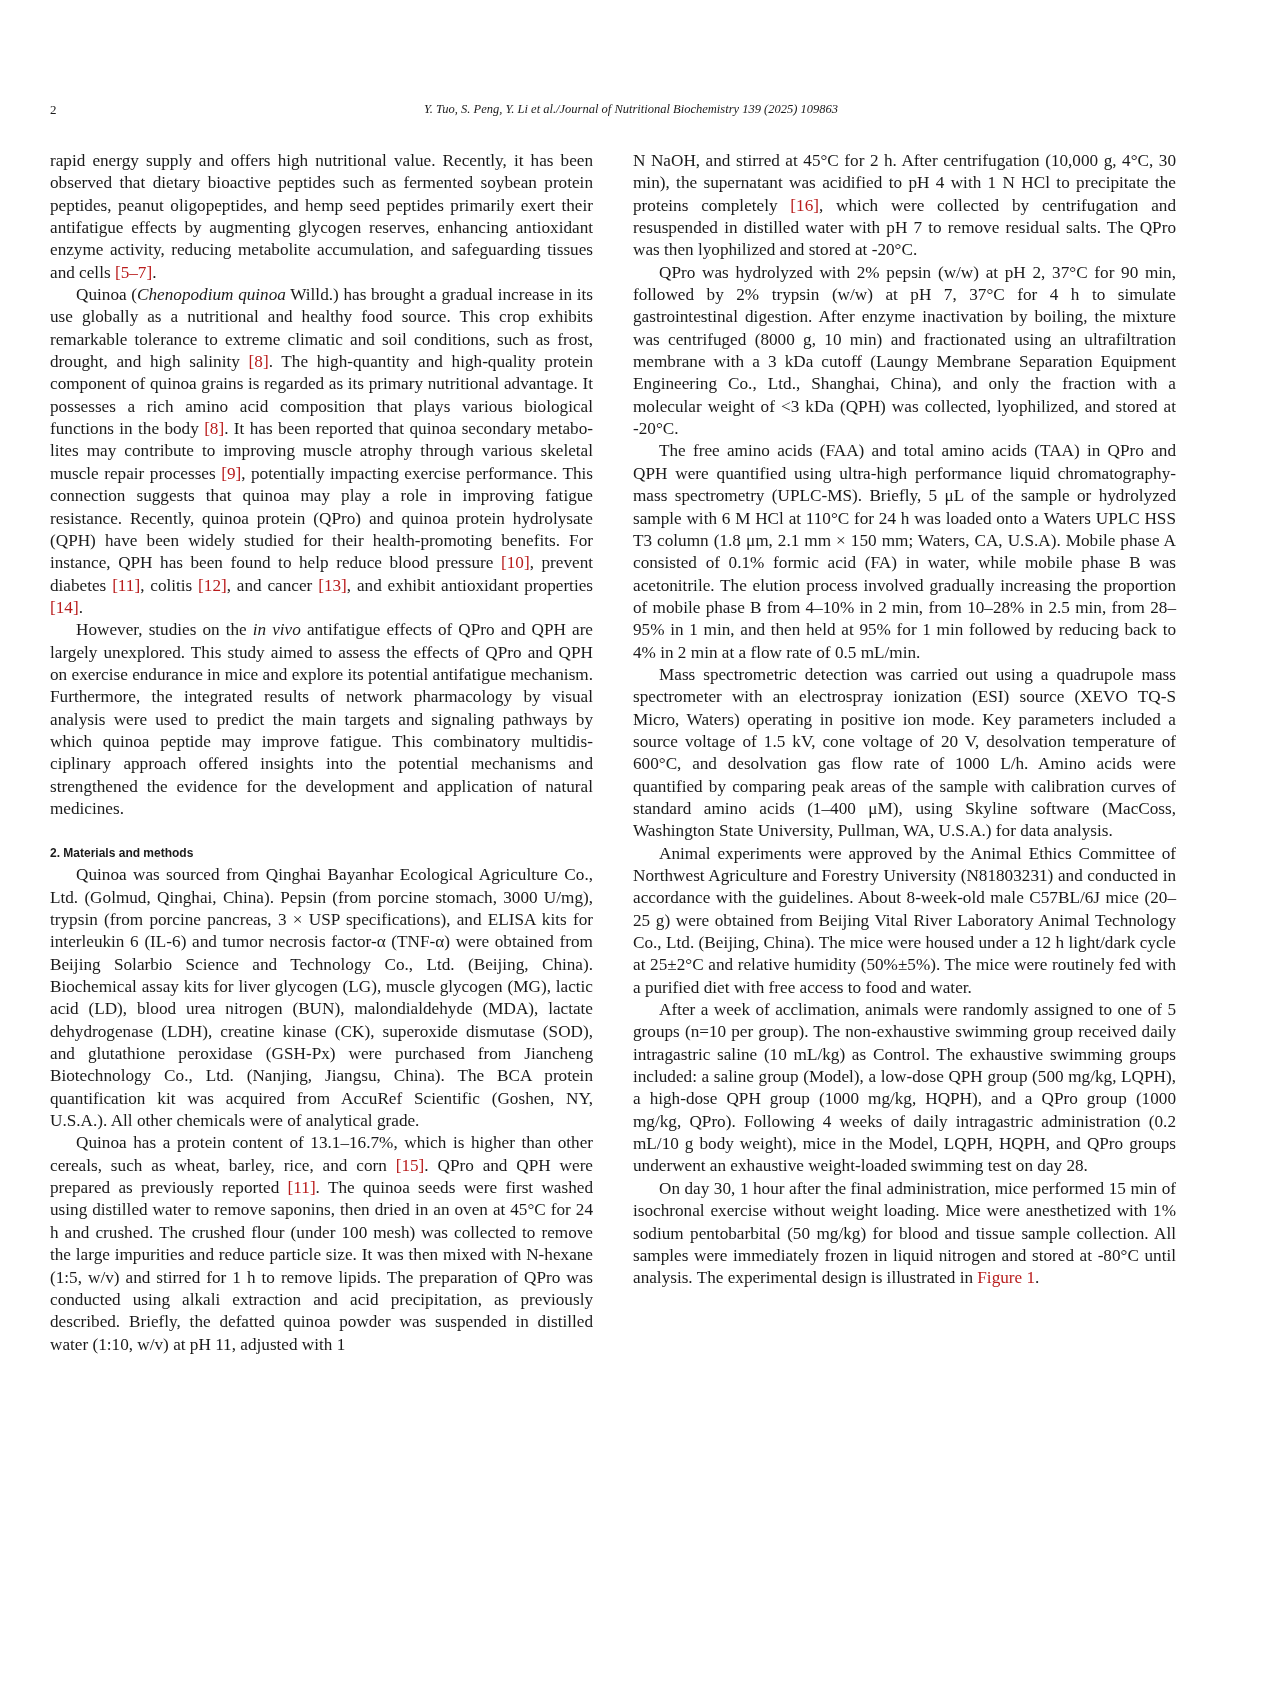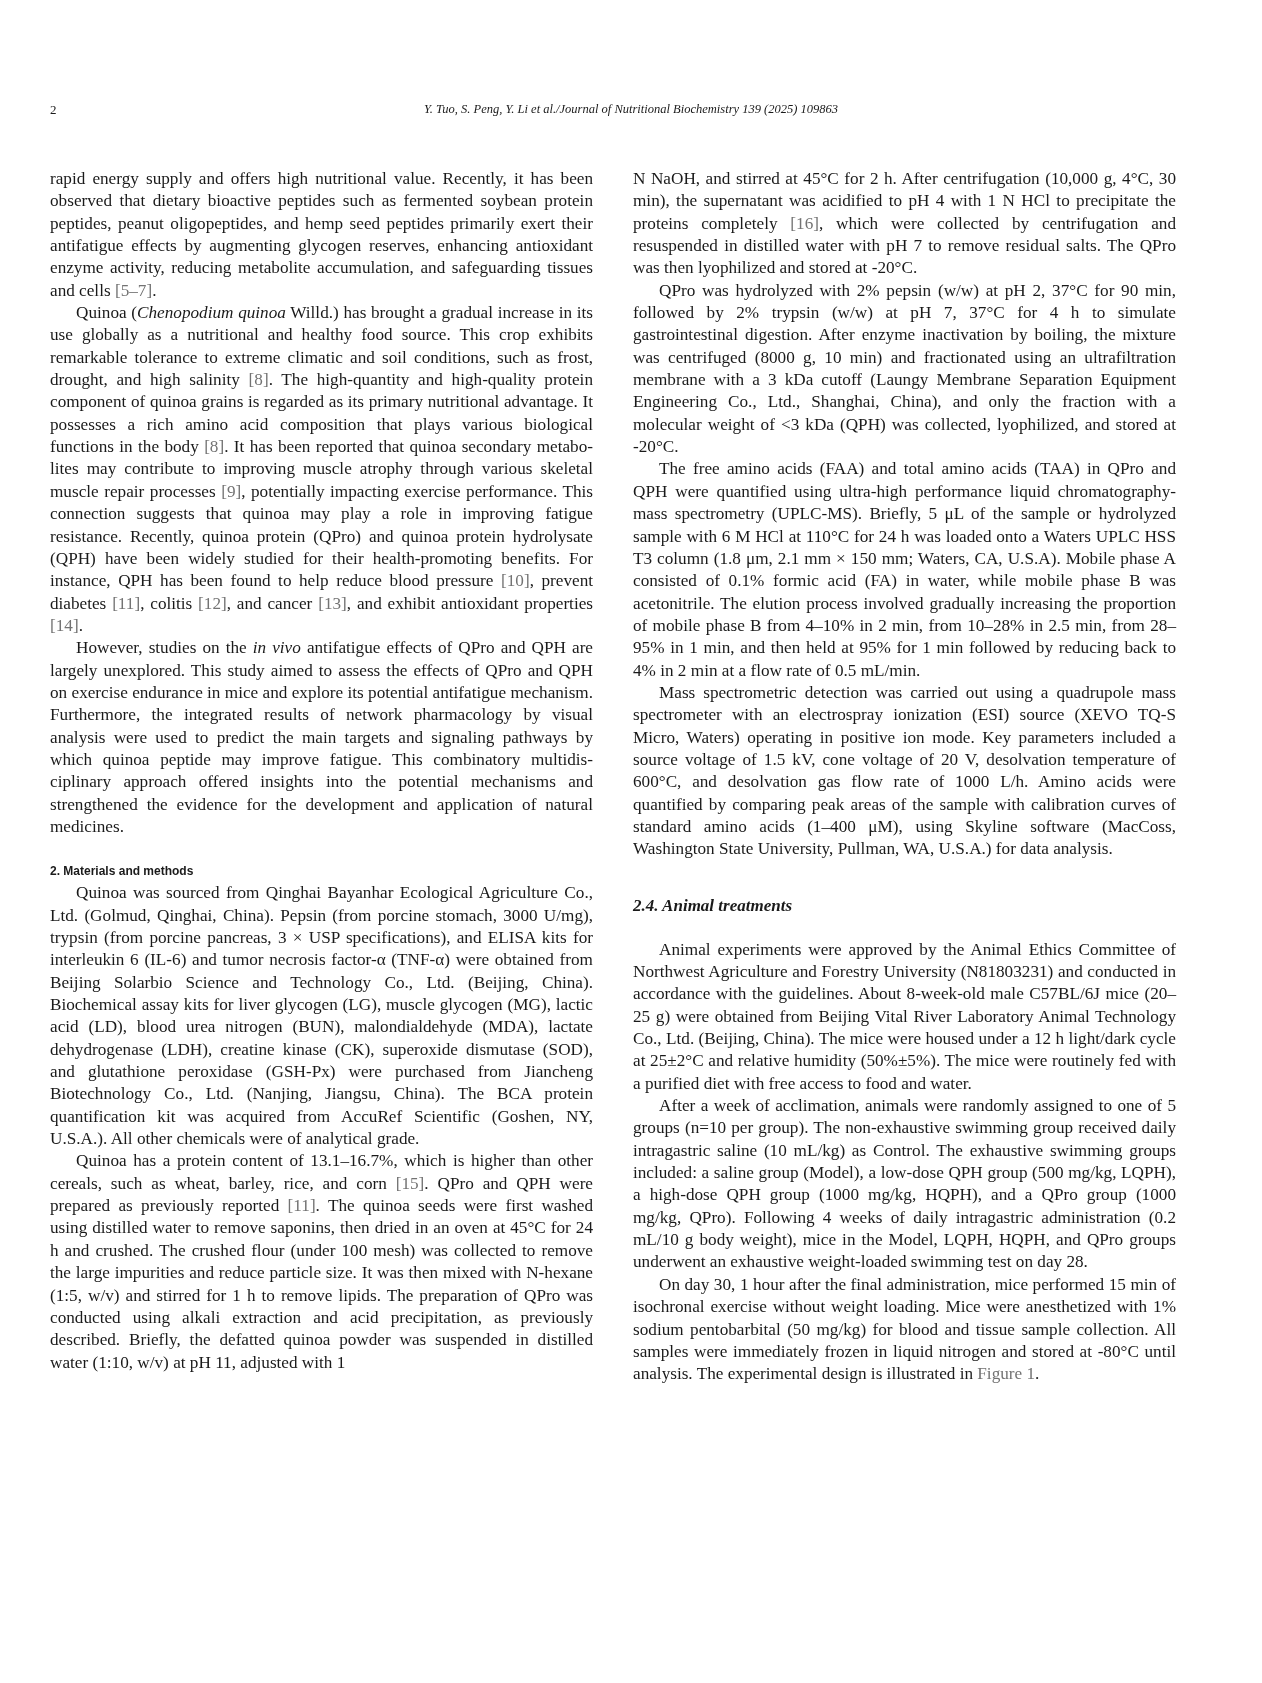--- a/index.html
+++ b/index.html
@@ -2,27 +2,27 @@
 <html><head>
 <meta charset="utf-8">
 <style>
   html, body { margin: 0; padding: 0; background: #ffffff; }
   body { width: 1262px; height: 1683px; position: relative; overflow: hidden;
          font-family: "Liberation Serif", "DejaVu Serif", serif; color: #1a1a1a; }
   .running-head { position: absolute; top: 102px; left: 0; width: 1262px; height: 20px; }
   .page-num { position: absolute; left: 50px; top: 0; font-size: 13px; }
   .journal-ref { position: absolute; left: 0; width: 1262px; text-align: center; top: 0;
                  font-size: 12.5px; font-style: italic; }
-  .col { position: absolute; top: 168px; font-size: 17.2px; line-height: 22.35px; text-align: justify;
+  .col { position: absolute; top: 150px; font-size: 17.2px; line-height: 22.35px; text-align: justify;
          hyphens: manual; }
   .col-left { left: 50px; width: 543px; }
   .col-right { left: 633px; width: 543px; }
   .col p { margin: 0; }
   .col p.indent { text-indent: 26px; }
-  .ref { color: #737373; }
+  .ref { color: #b91c1c; }
   .sec-title { font-family: "Liberation Sans", "DejaVu Sans", sans-serif; font-weight: bold;
                font-size: 12px; margin: 22px 0 0 0; line-height: 22px; }
   .subsec-title { font-style: italic; font-size: 17px; line-height: 22px; margin: 20px 0 22px 0; }
   .subsec-title.first-after-sec { margin-top: 19px; }
   .gap-big { margin-top: 34px !important; }
   em { }
 </style>
 </head>
 <body>
 
@@ -48,18 +48,17 @@
 
 <div class="col col-right">
   <p><span>N NaOH, and stirred at 45°C for 2 h. After centrifugation (10,000 g, 4°C, 30 min), the supernatant was acidified to pH 4 with 1 N HCl to precipitate the proteins completely </span><a class="ref">[16]</a><span>, which were collected by centrifugation and resuspended in distilled water with pH 7 to remove residual salts. The QPro was then lyophilized and stored at -20°C.</span></p>
 
   <p class="indent">QPro was hydrolyzed with 2% pepsin (w/w) at pH 2, 37°C for 90 min, followed by 2% trypsin (w/w) at pH 7, 37°C for 4 h to sim­ulate gastrointestinal digestion. After enzyme inactivation by boil­ing, the mixture was centrifuged (8000 g, 10 min) and fraction­ated using an ultrafiltration membrane with a 3 kDa cutoff (Laungy Membrane Separation Equipment Engineering Co., Ltd., Shanghai, China), and only the fraction with a molecular weight of &lt;3 kDa (QPH) was collected, lyophilized, and stored at -20°C.</p>
 
 
   <p class="indent">The free amino acids (FAA) and total amino acids (TAA) in QPro and QPH were quantified using ultra-high performance liquid chromatography-mass spectrometry (UPLC-MS). Briefly, 5 μL of the sample or hydrolyzed sample with 6 M HCl at 110°C for 24 h was loaded onto a Waters UPLC HSS T3 column (1.8 μm, 2.1 mm × 150 mm; Waters, CA, U.S.A). Mobile phase A consisted of 0.1% formic acid (FA) in water, while mobile phase B was acetonitrile. The elu­tion process involved gradually increasing the proportion of mobile phase B from 4–10% in 2 min, from 10–28% in 2.5 min, from 28–95% in 1 min, and then held at 95% for 1 min followed by reducing back to 4% in 2 min at a flow rate of 0.5 mL/min.</p>
   <p class="indent">Mass spectrometric detection was carried out using a quadrupole mass spectrometer with an electrospray ionization (ESI) source (XEVO TQ-S Micro, Waters) operating in positive ion mode. Key parameters included a source voltage of 1.5 kV, cone voltage of 20 V, desolvation temperature of 600°C, and desolvation gas flow rate of 1000 L/h. Amino acids were quantified by comparing peak areas of the sample with calibration curves of standard amino acids (1–400 μM), using Skyline software (MacCoss, Washington State University, Pullman, WA, U.S.A.) for data analysis.</p>
 
-  <h3 class="subsec-title gap-big">2.4. Animal treatments</h3>
 
   <p class="indent">Animal experiments were approved by the Animal Ethics Committee of Northwest Agriculture and Forestry University (N81803231) and conducted in accordance with the guidelines. About 8-week-old male C57BL/6J mice (20–25 g) were obtained from Beijing Vital River Laboratory Animal Technology Co., Ltd. (Beijing, China). The mice were housed under a 12 h light/dark cy­cle at 25±2°C and relative humidity (50%±5%). The mice were rou­tinely fed with a purified diet with free access to food and water.</p>
   <p class="indent">After a week of acclimation, animals were randomly assigned to one of 5 groups (n=10 per group). The non-exhaustive swimming group received daily intragastric saline (10 mL/kg) as Control. The exhaustive swimming groups included: a saline group (Model), a low-dose QPH group (500 mg/kg, LQPH), a high-dose QPH group (1000 mg/kg, HQPH), and a QPro group (1000 mg/kg, QPro). Fol­lowing 4 weeks of daily intragastric administration (0.2 mL/10 g body weight), mice in the Model, LQPH, HQPH, and QPro groups underwent an exhaustive weight-loaded swimming test on day 28.</p>
   <p class="indent"><span>On day 30, 1 hour after the final administration, mice per­formed 15 min of isochronal exercise without weight loading. Mice were anesthetized with 1% sodium pentobarbital (50 mg/kg) for blood and tissue sample collection. All samples were immediately frozen in liquid nitrogen and stored at -80°C until analysis. The ex­perimental design is illustrated in </span><a class="ref">Figure 1</a><span>.</span></p>
 </div>
 
 </body></html>

